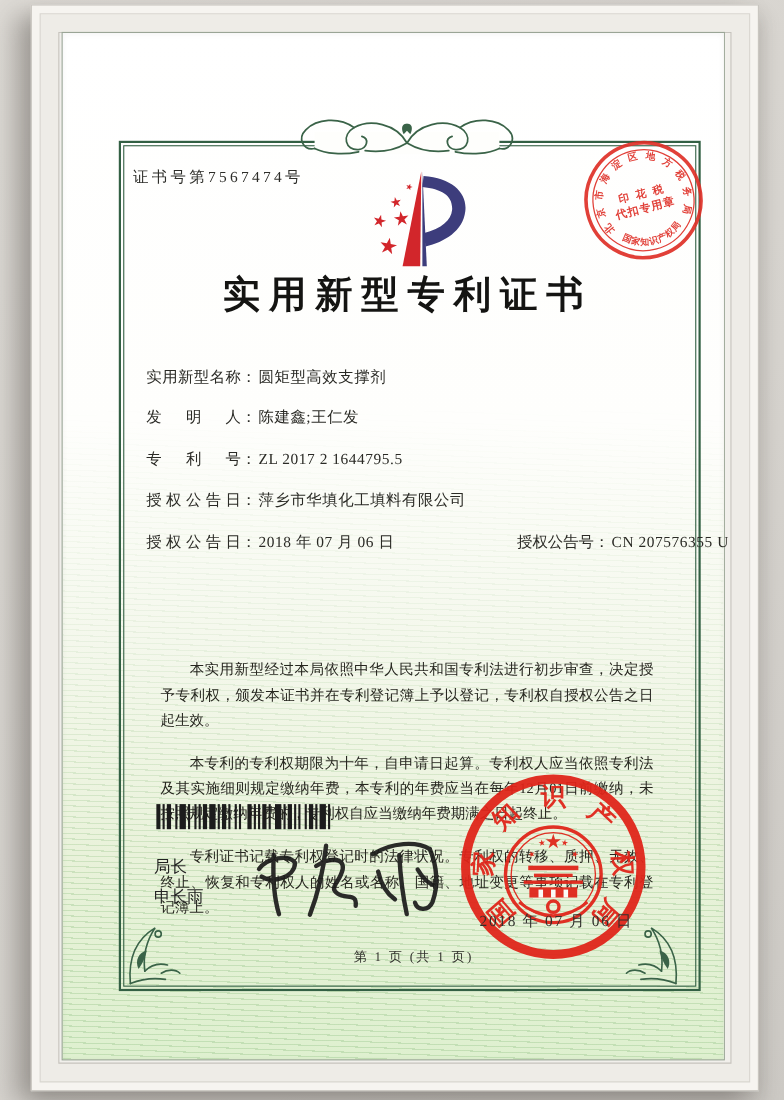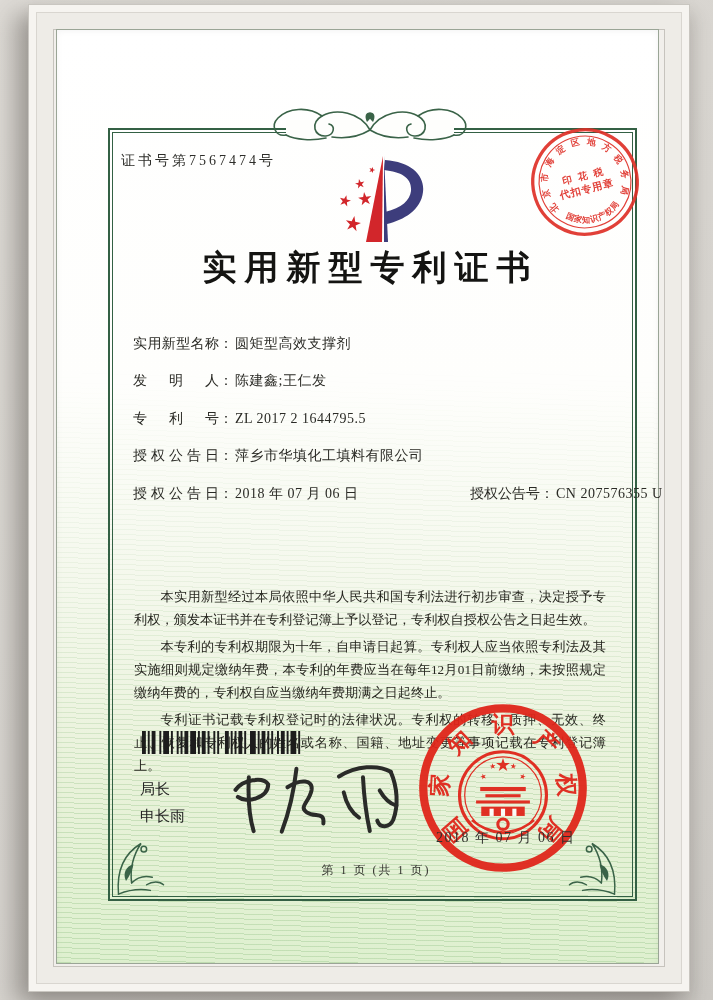--- a/index.html
+++ b/index.html
@@ -43,21 +43,21 @@
   .cert-no{left:121px;top:152px;font-size:14px;letter-spacing:3px;color:#2d2d29;}
   .logo{left:308px;top:150px;width:116px;height:98px;}
   .title{left:108px;top:245px;width:525px;text-align:center;font-size:34px;font-weight:bold;letter-spacing:8px;color:#141412;font-family:Liberation Mono, monospace;}
   .fields{left:133px;top:325px;width:478px;font-size:14px;color:#2a2a25;}
   .field-row{position:relative;height:37.4px;line-height:37.4px;white-space:nowrap;}
   .flabel{display:inline-block;width:86px;text-align:justify;text-align-last:justify;vertical-align:top;}
   .colon{display:inline-block;margin-right:2px;}
   .fvalue{letter-spacing:.5px;}
   .grant-right{position:absolute;left:337px;top:0;}
   .paras{left:130px;top:581px;width:480px;font-size:13.2px;line-height:23px;color:#26261f;text-align:justify;}
-  .paras p{margin:4px;text-indent:2em;}
+  .paras p{margin:16px;text-indent:2em;}
   .barcode{left:142px;top:731px;width:162px;height:23px;}
   .director{left:140px;top:776px;font-size:15px;color:#222;line-height:27px;}
   .signature{left:222px;top:752px;width:180px;height:92px;}
   .seal{left:415px;top:700px;width:176px;height:176px;opacity:.94;}
   .tax-stamp{left:527px;top:124px;width:116px;height:116px;opacity:.92;}
   .issue-date{left:436px;top:829px;font-size:14px;letter-spacing:1.5px;color:#30302c;}
   .footer{left:108px;top:862px;width:536px;text-align:center;font-size:12px;letter-spacing:2px;color:#33332e;}
   .orn-top{left:260px;top:104px;width:220px;height:48px;}
   .orn-bl{left:112px;top:836px;width:58px;height:60px;}
   .orn-br{left:563px;top:836px;width:58px;height:60px;transform:scaleX(-1);}

